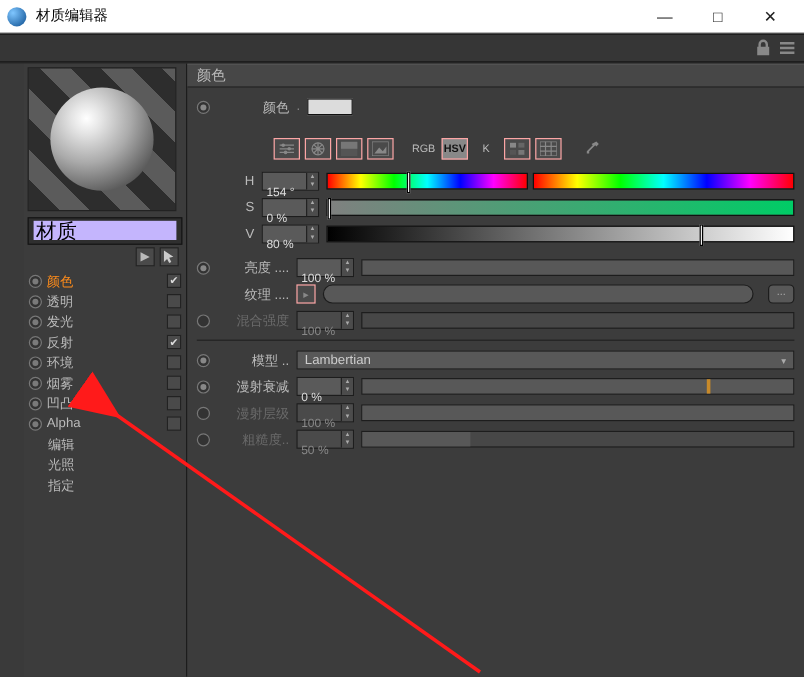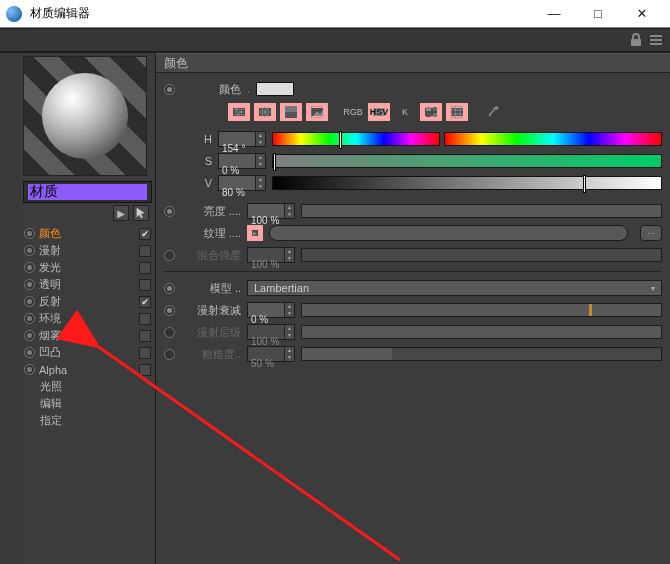--- a/index.html
+++ b/index.html
@@ -29,21 +29,21 @@
     background:
       repeating-linear-gradient(45deg, #2d2d2d 0 18px, #5b5b5b 18px 36px);
     display:flex; align-items:center; justify-content:center;
     border:1px solid #222;
   }
   .sphere {
     width: 86px; height: 86px; border-radius:50%;
     background: radial-gradient(circle at 35% 30%, #fff 0%, #e5e5e5 15%, #aaa 45%, #555 80%, #333 100%);
   }
   .matname-row { padding:2px 4px; background:#2f2f2f; border:1px solid #151515; margin:2px 3px 0 3px;}
-  .matname-input { width:100%; height:16px; background:#8b5cf6; border:none; font-size:14px; padding:0 2px; color:#000;}
+  .matname-input { width:100%; height:16px; background:#c4b5fd; border:none; font-size:17px; padding:0 2px; color:#000;}
   .small-tool { height:20px; display:flex; justify-content:flex-end; padding:2px 6px; gap:4px; align-items:center;}
   .small-tool .btn { width:16px; height:16px; background:#4a4a4a; border:1px solid #222; display:flex; align-items:center; justify-content:center; font-size:10px;}
   .arrow-cursor { width:14px; height:14px; }
   .arrow-cursor svg { width:14px; height:14px; }
 
   .channels { overflow-y:auto; flex:1; padding:2px 0 8px 0; }
   .chan-row { display:flex; align-items:center; height:17px; padding:0 4px; gap:4px; }
   .chan-row .radio { width:11px; height:11px; border-radius:50%; border:1px solid #777; background:#333; display:flex; align-items:center; justify-content:center;}
   .chan-row .radio.on::after { content:""; width:5px; height:5px; border-radius:50%; background:#7a7a7a; }
   .chan-row .label { flex:1; font-size:11px; color:#bbb; }
@@ -61,22 +61,22 @@
   .prop-row .radio { width:11px; height:11px; border-radius:50%; border:1px solid #777; background:#333; display:flex;align-items:center;justify-content:center;}
   .prop-row .radio.on::after{content:"";width:5px;height:5px;border-radius:50%;background:#888;}
   .prop-row .plabel { width:60px; text-align:right; font-size:11px; color:#bbb;}
   .prop-row .plabel.dim { color:#6a6a6a; }
   .prop-row .dots { color:#888; }
   .swatch { width:38px; height:14px; background:#dcdcdc; border:1px solid #111;}
   .num-field { width:48px; height:16px; background:#5a5a5a; border:1px solid #1d1d1d; display:flex; }
   .num-field span { flex:1; font-size:10px; color:#ddd; padding:16px 3px; display:flex; align-items:center;}
   .spin { width:10px; background:#4c4c4c; border-left:1px solid #222; display:flex; flex-direction:column;}
   .spin div{flex:1;font-size:5px;color:#aaa; text-align:center; line-height:6px;}
-  .icon-strip { display:flex; gap:4px; margin:4px 0 8px 64px; align-items:center;}
-  .ico { width:22px; height:18px; background:#4a4a4a; border:5px solid #fca5a5; display:flex;align-items:center;justify-content:center; font-size:9px; color:#888;}
+  .icon-strip { display:flex; gap:4px; margin:16px 0 8px 64px; align-items:center;}
+  .ico { width:22px; height:18px; background:#4a4a4a; border:1px solid #fca5a5; display:flex;align-items:center;justify-content:center; font-size:9px; color:#888;}
   .ico.flat { background:transparent; border:none;}
   .ico.hsv { background:#888; color:#111; font-weight:bold; font-size:9px;}
   .ico.hl { color:#bbb;}
 
   .hsv-row { display:flex; align-items:center; height:20px; gap:6px; margin-bottom:2px;}
   .hsv-row .hl { width:52px; text-align:right; font-size:11px;}
   .slider-track { flex:1; height:14px; position:relative; border:1px solid #111;}
   .slider-handle { position:absolute; top:-2px; width:3px; height:18px; background:#eee; border:1px solid #000;}
   .hue-grad { background: linear-gradient(to right, #f00,#ff0,#0f0,#0ff,#00f,#f0f,#f00); }
   .sat-grad { background: linear-gradient(to right, #808080, #00cc66); }
@@ -145,31 +145,26 @@
         </div>
       </div>
       <div class="channels" id="channels">
           <div class="chan-row selected">
             <div class="radio on"></div>
             <div class="label">颜色</div>
             <div class="chk">✔</div>
           </div>
           <div class="chan-row">
             <div class="radio on"></div>
-            <div class="label">漫射</div>
+            <div class="label">透明</div>
             <div class="chk"></div>
           </div>
           <div class="chan-row">
             <div class="radio on"></div>
             <div class="label">发光</div>
-            <div class="chk"></div>
-          </div>
-          <div class="chan-row">
-            <div class="radio on"></div>
-            <div class="label">透明</div>
             <div class="chk"></div>
           </div>
           <div class="chan-row">
             <div class="radio on"></div>
             <div class="label">反射</div>
             <div class="chk">✔</div>
           </div>
           <div class="chan-row">
             <div class="radio on"></div>
             <div class="label">环境</div>
@@ -184,24 +179,24 @@
             <div class="radio on"></div>
             <div class="label">凹凸</div>
             <div class="chk"></div>
           </div>
           <div class="chan-row">
             <div class="radio on"></div>
             <div class="label">Alpha</div>
             <div class="chk"></div>
           </div>
           <div class="chan-row noradio">
+            <div class="label">编辑</div>
+          </div>
+          <div class="chan-row noradio">
             <div class="label">光照</div>
-          </div>
-          <div class="chan-row noradio">
-            <div class="label">编辑</div>
           </div>
           <div class="chan-row noradio">
             <div class="label">指定</div>
           </div>
         </div>
     </div>
   </div>
 
   <div class="rightcol">
     <div class="panel-head">颜色</div>

